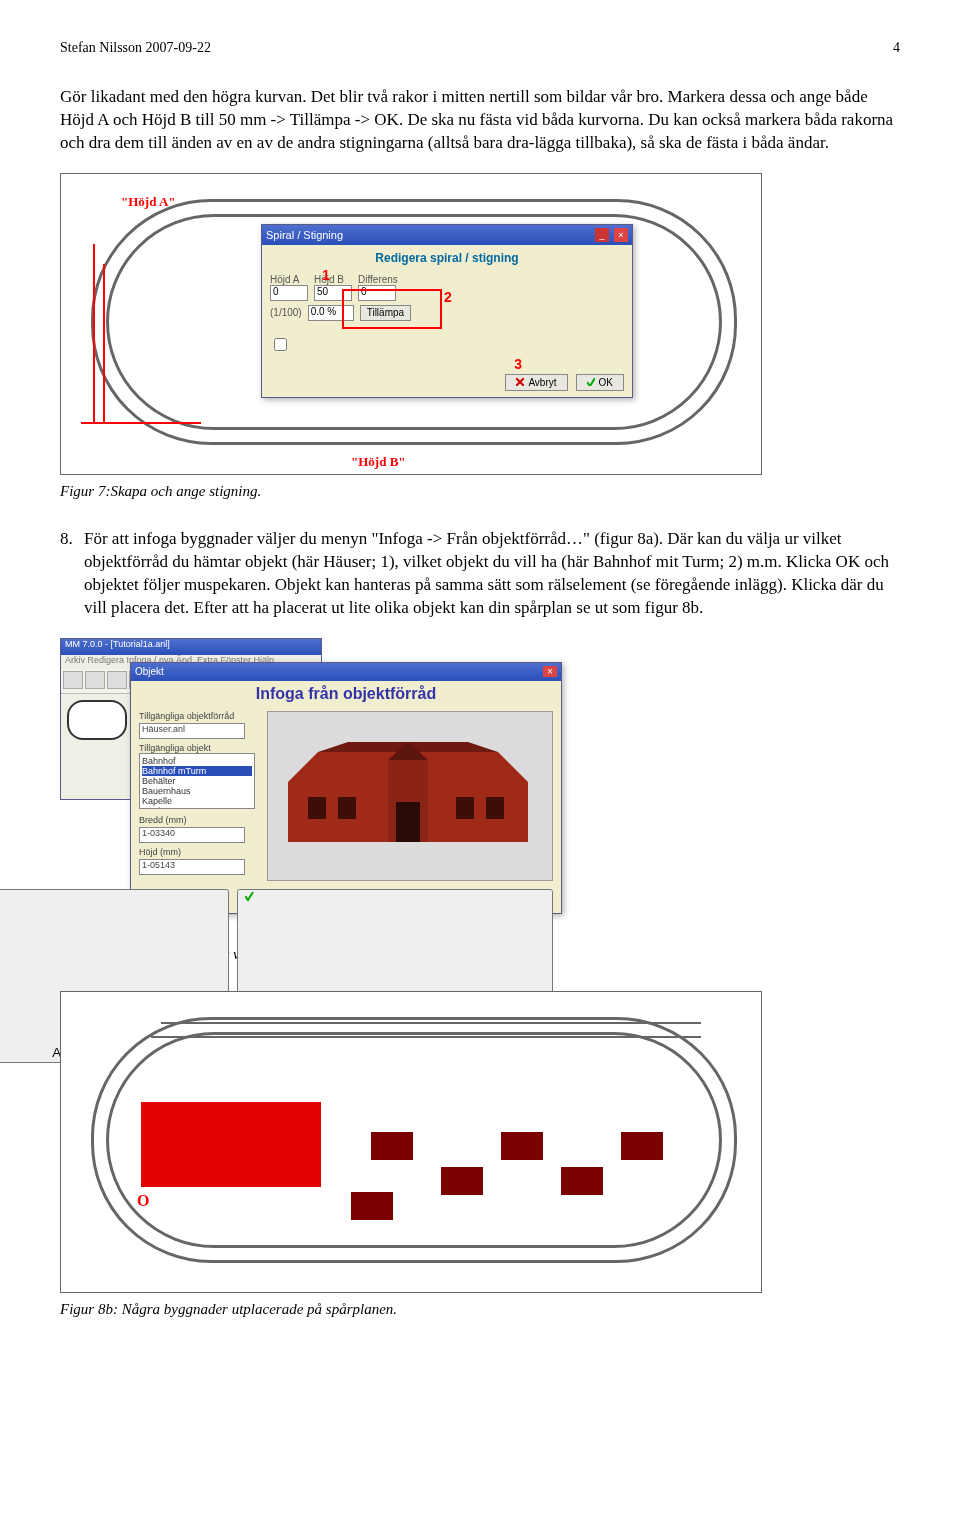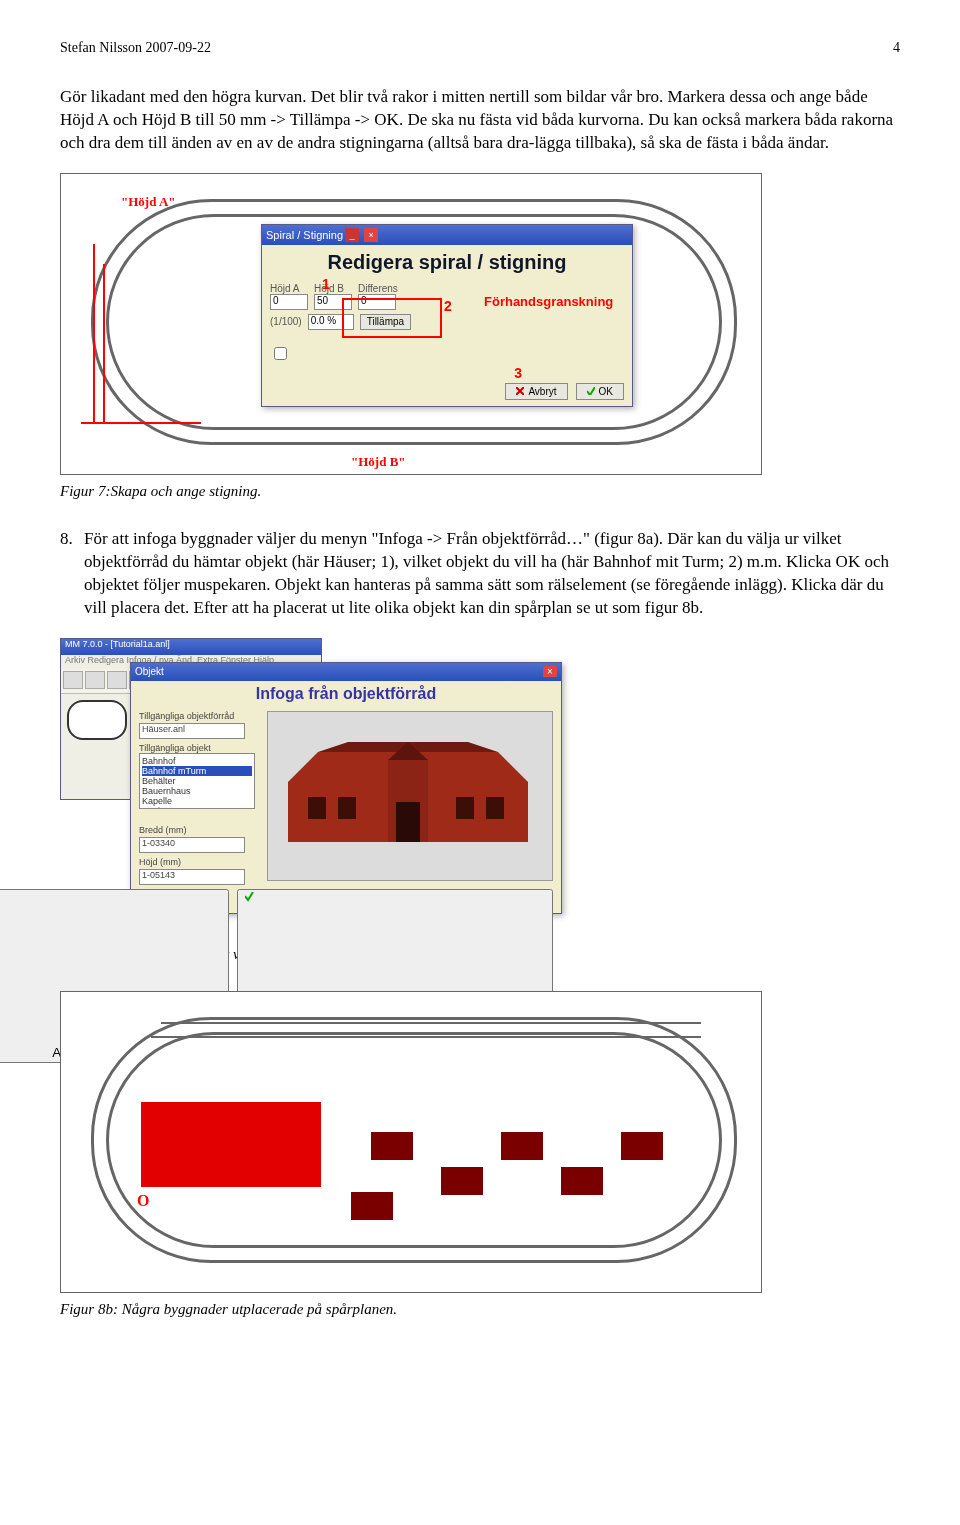--- a/index.html
+++ b/index.html
@@ -75,39 +75,40 @@
     background: #f1eecf;
     border: 1px solid #5a5a8a;
     box-shadow: 2px 2px 6px rgba(0,0,0,0.3);
     font-family: Tahoma, sans-serif;
     font-size: 11px;
   }
   .fig7 .titlebar {
     height: 20px;
     background: linear-gradient(#4f6fd0,#2a4fb8);
     display: flex;
+    justify-content: space-between;
     align-items: center;
     padding: 0 4px;
     color: #fff;
     font-size: 11px;
   }
   .fig7 .winbtns span {
     display: inline-block;
     width: 14px; height: 14px;
     background: #c33;
     margin-left: 2px;
     text-align: center;
     line-height: 14px;
     font-size: 9px;
   }
   .fig7 .dialog-title {
     text-align: center;
-    color: #0f172a;
+    color: #0369a1;
     font-weight: bold;
-    font-size: 20px;
+    font-size: 12px;
     padding: 6px 0 4px 0;
   }
   .fig7 .form-area {
     display: flex;
     padding: 4px 8px 10px 8px;
     gap: 10px;
   }
   .fig7 .left-col {
     flex: 1;
   }
@@ -329,21 +330,20 @@
           </div>
           <div class="row">
             <label>(1/100)</label>
             <div class="inputbox" style="width:40px">0.0 %</div>
             <button class="btn-small">Tillämpa</button>
           </div>
           <div class="row" style="margin-top:14px">
             <input type="checkbox" style="">
           </div>
         </div>
-        <div class="right-col">Förhandsgranskning</div>
         <div class="redbox2"></div>
         <div class="rednum" style="left:60px;top:-2px">1</div>
         <div class="rednum" style="left:182px;top:20px">2</div>
       </div>
       <div class="bottom-btns" style="position:relative">
         <span class="rednum" style="position:absolute;right:110px;top:-12px">3</span>
         <button class="bbtn">
           <svg class="tick">
               <line x1="0" y1="0" x2="8" y2="8" stroke="#c00" stroke-width="2"></line>
               <line x1="8" y1="0" x2="0" y2="8" stroke="#c00" stroke-width="2"></line>
@@ -394,21 +394,21 @@
           <div class="selectbox">Häuser.anl</div>
           <div>Tillgängliga objekt</div>
           <div class="listbox">
             <div>Bahnhof</div>
             <div class="sel">Bahnhof mTurm</div>
             <div>Behälter</div>
             <div>Bauernhaus</div>
             <div>Kapelle</div>
             <div>Station</div>
           </div>
-          <div style="margin-top:16px">Bredd (mm)</div>
+          <div style="margin-top:6px">Bredd (mm)</div>
           <div class="selectbox">1-03340</div>
           <div>Höjd (mm)</div>
           <div class="selectbox">1-05143</div>
         </div>
         <div class="preview">
           <svg class="bldg" viewBox="0 0 240 110">
             <polygon points="0,40 30,10 210,10 240,40 240,100 0,100" fill="#a02a18"></polygon>
             <polygon points="30,10 60,0 180,0 210,10" fill="#6e1a10"></polygon>
             <rect x="100" y="18" width="40" height="82" fill="#8c2416"></rect>
             <polygon points="100,18 120,0 140,18" fill="#5c140c"></polygon>

